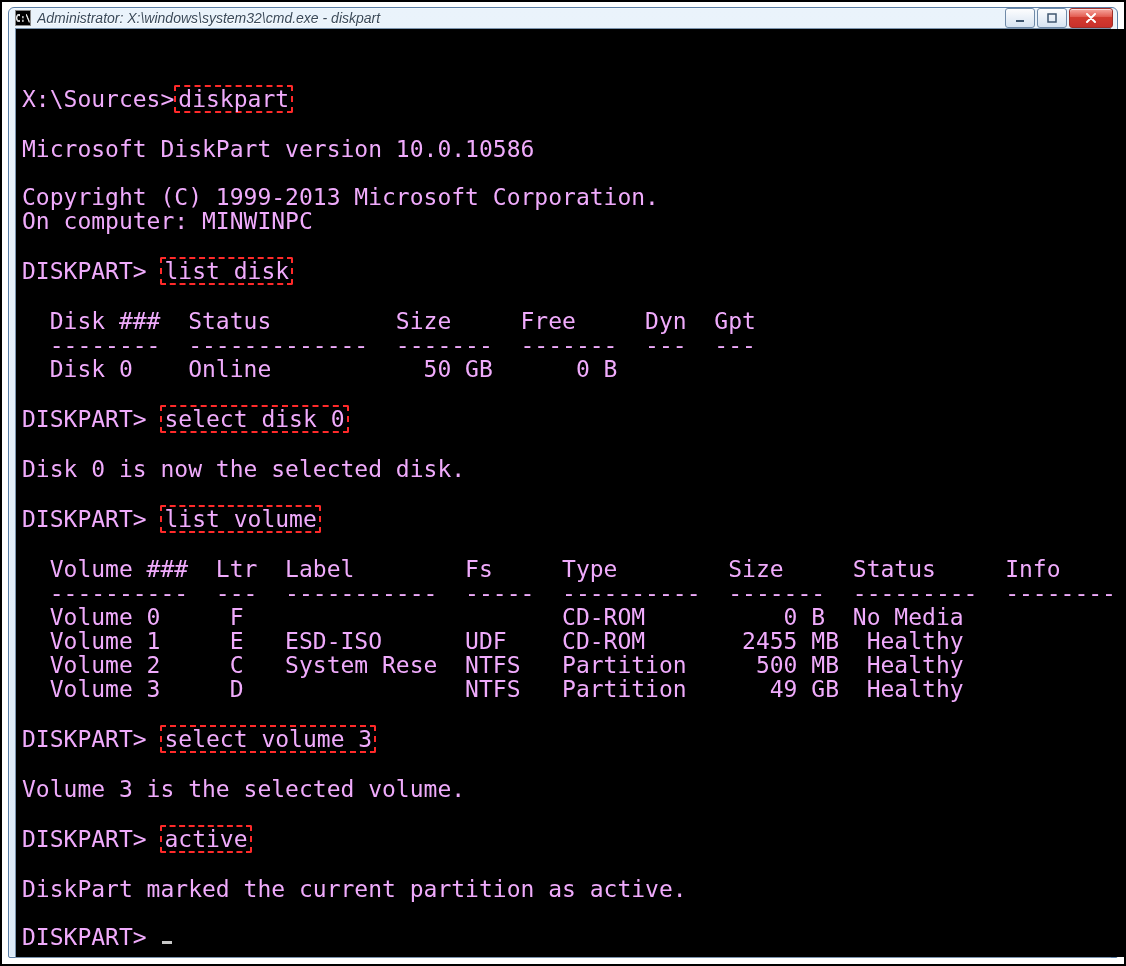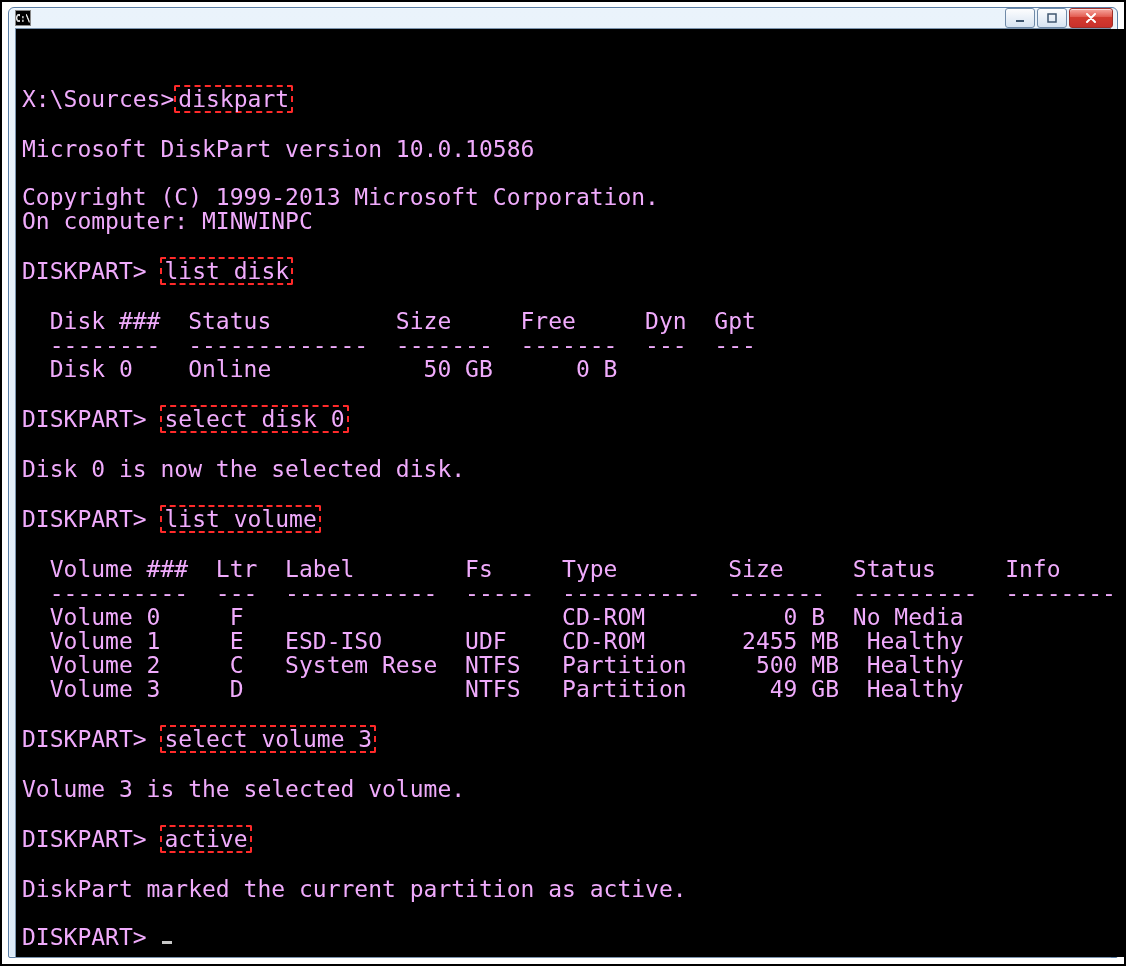--- a/index.html
+++ b/index.html
@@ -146,20 +146,21 @@
     top:-1px;
   }
 </style>
 </head>
 <body>
 
 <div class="outer-border">
   <div class="window">
     <div class="titlebar">
       <span class="app-icon">C:\</span>
+      <span class="title-text">Administrator: X:\windows\system32\cmd.exe - diskpart</span>
       <div class="win-buttons">
         <div class="win-btn min">
           <svg width="10" height="10" viewBox="0 0 10 10">
               <rect x="1" y="7" width="8" height="2" fill="currentColor"></rect>
             </svg>
         </div>
         <div class="win-btn max">
           <svg width="10" height="10" viewBox="0 0 10 10">
               <rect x="1" y="1" width="8" height="8" fill="none" stroke="currentColor" stroke-width="1.5"></rect>
             </svg>

